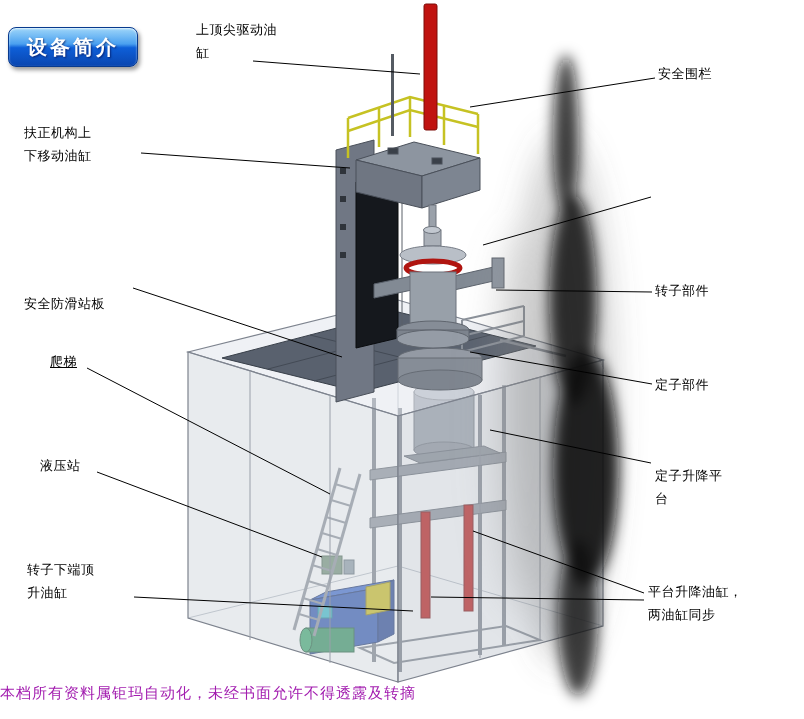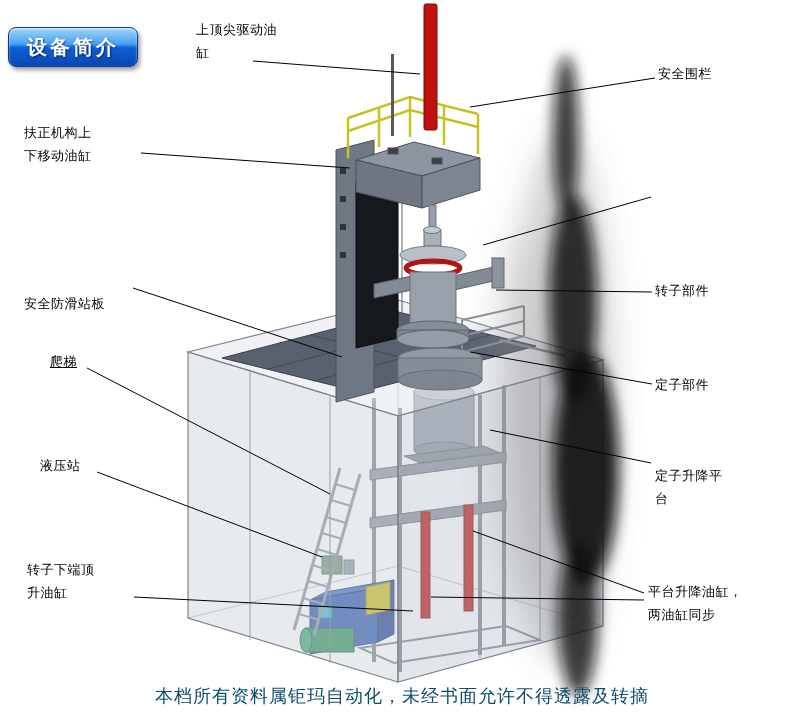--- a/index.html
+++ b/index.html
@@ -18,21 +18,21 @@
     box-shadow:2px 3px 4px rgba(0,0,0,.40), inset 0 1px 2px rgba(255,255,255,.75);
     display:flex; align-items:center; justify-content:center;
     cursor:pointer;
   }
   .badge span {
     color:#fff; font-size:20px; font-weight:bold; letter-spacing:3px;
     text-shadow:1px 1px 2px rgba(0,0,60,.6);
   }
   .footer {
     position:absolute; left:0; top:684px; width:100%; z-index:3;
-    text-align:center; font-size:18px; color:#0c4a6e; letter-spacing:1px;
+    text-align:left; font-size:15px; color:#a21caf; letter-spacing:1px;
   }
 </style>
 </head>
 <body>
 
 <div class="stage">
 
   <svg class="scene" viewBox="0 0 804 719" aria-hidden="true">
     <defs>
       <filter id="b7" x="-60%" y="-60%" width="220%" height="220%">

